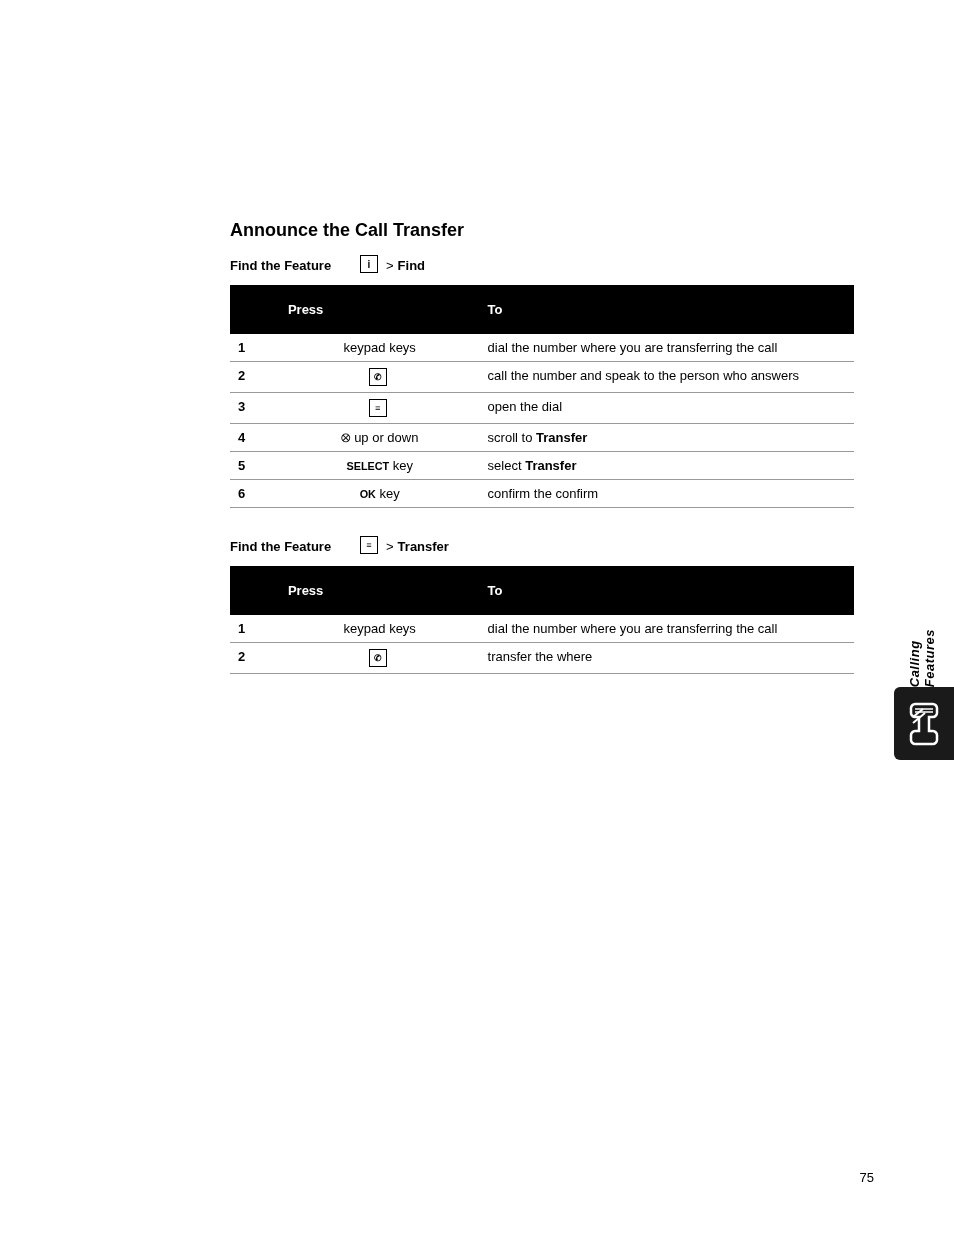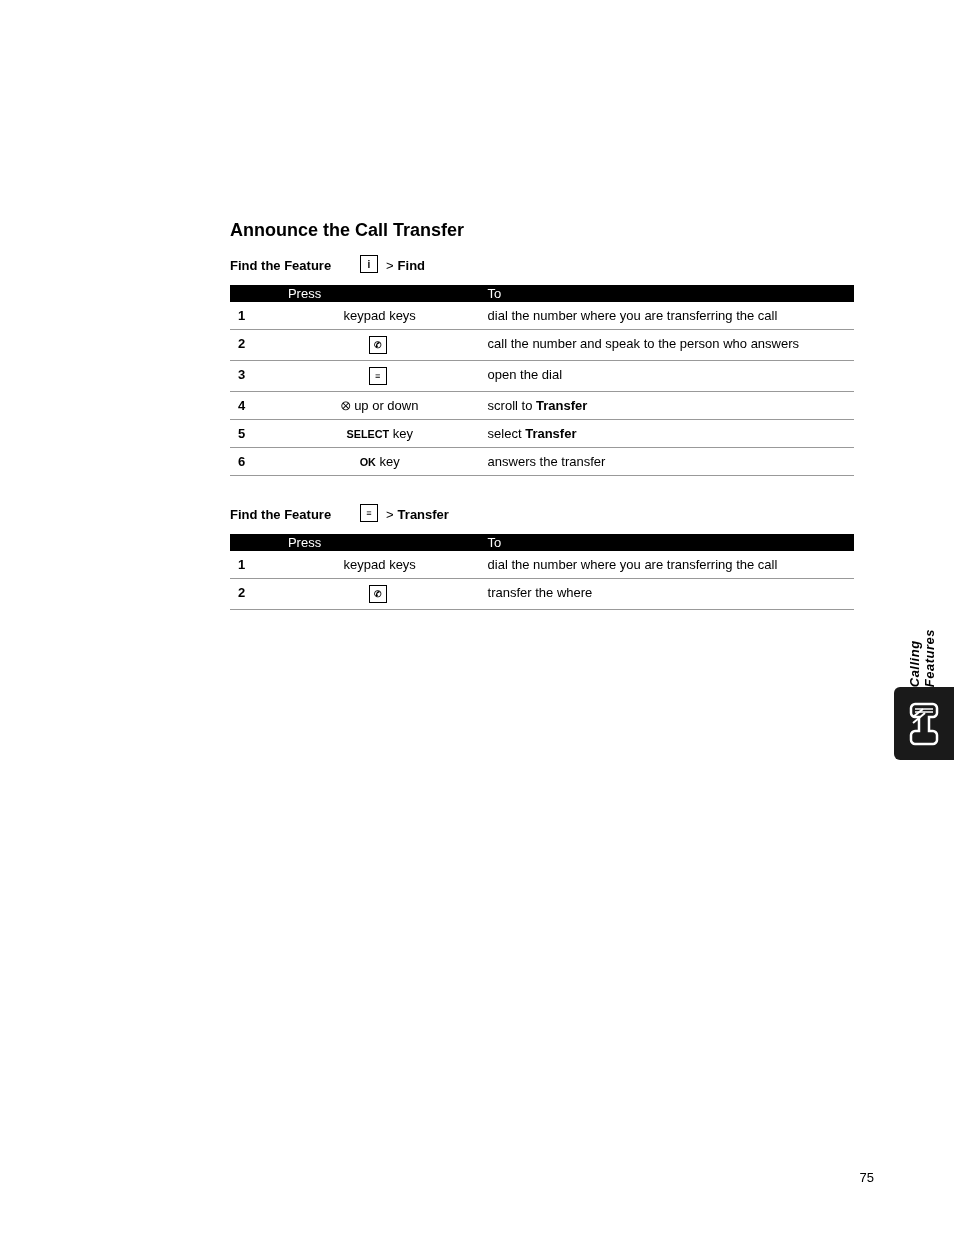--- a/index.html
+++ b/index.html
@@ -78,23 +78,23 @@
       margin-bottom: 28px;
       font-size: 13px;
     }
 
     .feature-table thead tr {
       background-color: #000000;
       color: #ffffff;
     }
 
     .feature-table thead th {
-      padding: 1px 8px;
+      padding: 17px 8px;
       text-align: left;
-      font-weight: normal;
+      font-weight: bold;
       font-size: 13px;
     }
 
     .feature-table tbody tr {
       border-bottom: 1px solid #999999;
     }
 
     .feature-table tbody td {
       padding: 6px 8px;
       vertical-align: top;
@@ -248,21 +248,21 @@
 
           <tr>
             <td><span class="row-num">5</span></td>
             <td><strong><small>SELECT</small></strong> key</td>
             <td>select <strong>Transfer</strong></td>
           </tr>
 
           <tr>
             <td><span class="row-num">6</span></td>
             <td><strong><small>OK</small></strong> key</td>
-            <td>answers the transfer</td>
+            <td>confirm the confirm</td>
           </tr>
         </tbody>
       </table>
     </div>
 
     <div class="section">
 
       <div class="find-feature-row">
         <span class="find-feature-label">Find the Feature</span>
         <span class="icon-box" style="font-size:9px;">≡</span>

